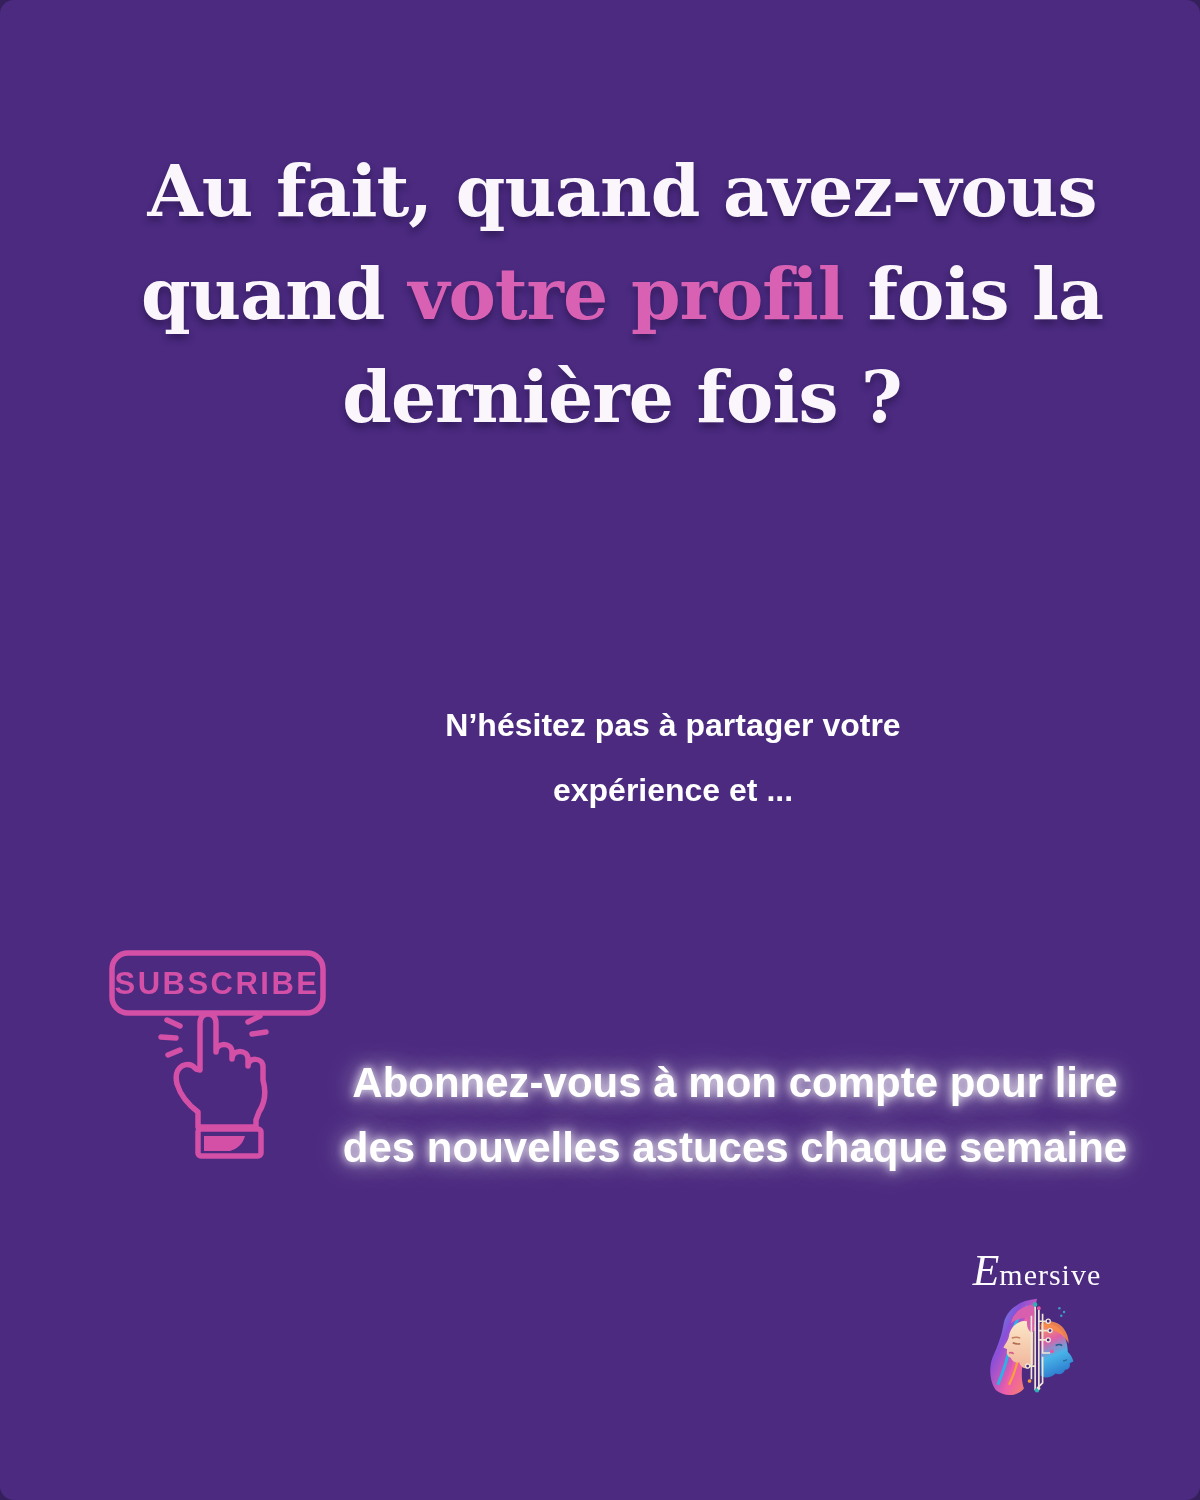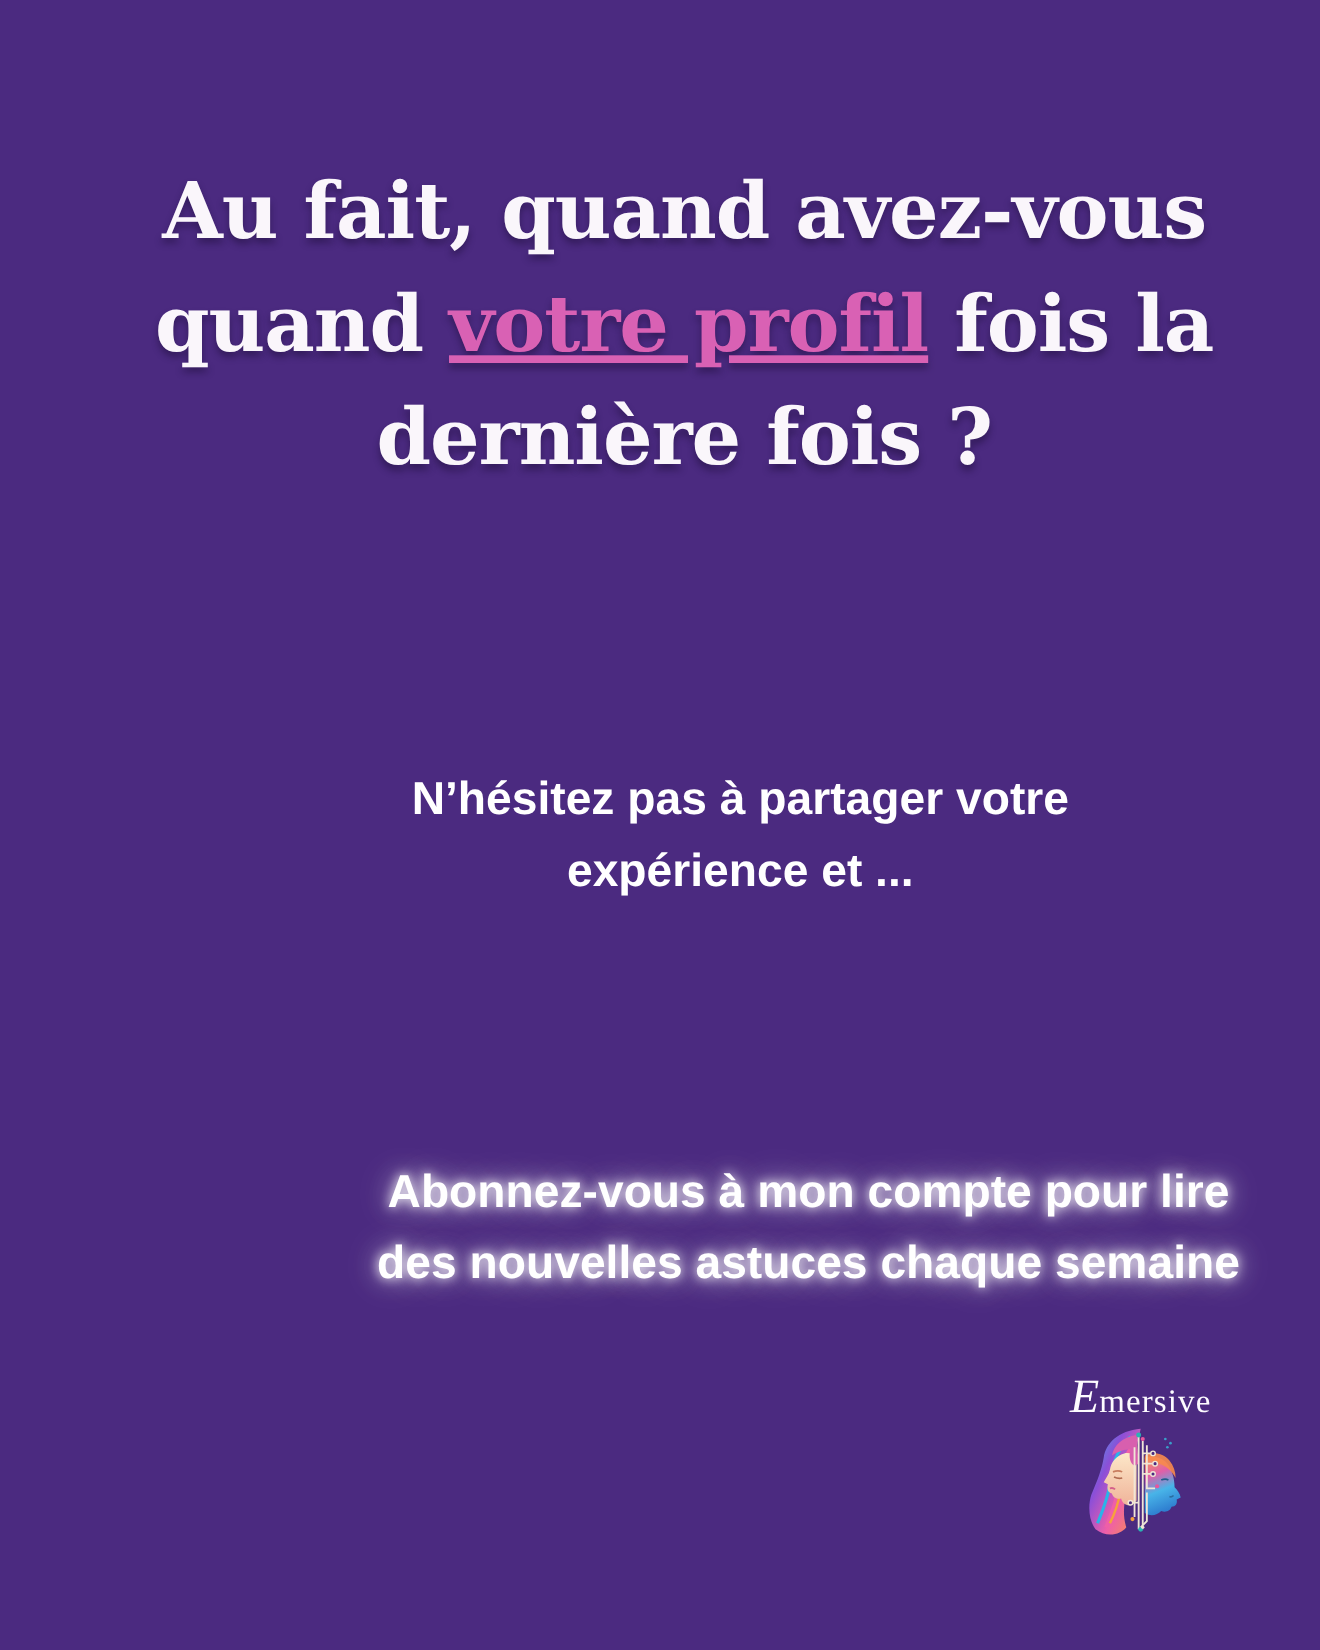--- a/index.html
+++ b/index.html
@@ -1,31 +1,32 @@
 <!DOCTYPE html>
 <html style="--bg: #4b2a80; --text: #faf6fb; --highlight: #d961b4; --subscribe: #d44fa6;"><head>
 <meta charset="utf-8">
 <style>
   html,body{margin:0;padding:0;background:#35205c;}
   .canvas{
     position:relative;width:1200px;height:1500px;overflow:hidden;
     background:var(--bg,#4b2a80);
     font-family:"Liberation Sans",sans-serif;
+    border-radius:14px;
   }
   
   .headline{position:absolute;top:140px;left:22px;width:1200px;margin:0;text-align:center;}
   .hl-line{
     display:block;font-family:"DejaVu Serif","Liberation Serif",serif;font-weight:700;
     font-size:71px;line-height:103px;letter-spacing:-1px;color:var(--text,#faf6fb);
     text-shadow:0 5px 7px rgba(25,12,48,.45);
   }
-  .hl-highlight{color:var(--highlight,#d961b4);text-decoration:underline;}
+  .hl-highlight{color:var(--highlight,#d961b4);}
   
   .body-text{position:absolute;top:693px;left:173px;width:1000px;margin:0;text-align:center;
-    font-size:42px;line-height:65px;font-weight:700;color:#ffffff;}
+    font-size:32px;line-height:65px;font-weight:700;color:#ffffff;}
   .body-line{display:block;}
   
   .subscribe-wrap{position:absolute;left:96px;top:938px;width:250px;height:232px;}
   .subscribe-wrap svg{display:block;width:100%;height:100%;}
   .s-stroke{stroke:var(--subscribe,#d44fa6);fill:none;stroke-width:5.5;stroke-linecap:round;stroke-linejoin:round;}
   .s-fillbg{stroke:var(--subscribe,#d44fa6);fill:var(--bg,#4b2a80);stroke-width:5.5;stroke-linecap:round;stroke-linejoin:round;}
   .s-fill{fill:var(--subscribe,#d44fa6);stroke:none;}
   .s-text{fill:var(--subscribe,#d44fa6);font-family:"Liberation Sans",sans-serif;font-weight:700;
     font-size:31px;letter-spacing:2.5px;}
   
@@ -49,20 +50,46 @@
     <span class="hl-line">Au fait, quand avez-vous</span>
     <span class="hl-line"><span>quand </span><span class="hl-highlight">votre profil</span><span> fois la</span></span>
     <span class="hl-line">dernière fois ?</span>
   </h1>
 
   <p class="body-text">
     <span class="body-line">N’hésitez pas à partager votre</span>
     <span class="body-line">expérience et ...</span>
   </p>
 
+  <div class="subscribe-wrap">
+    <svg viewBox="0 0 250 232">
+
+      <rect class="s-stroke" x="16" y="15" width="211" height="60" rx="16"></rect>
+      <text class="s-text" x="121" y="56" text-anchor="middle">SUBSCRIBE</text>
+
+      <g class="s-stroke">
+        <path d="M84,88 L71,82"></path>
+        <path d="M80,100 L65,99"></path>
+        <path d="M84,112 L72,117"></path>
+        <path d="M152,84 L164,78"></path>
+        <path d="M156,96 L170,94"></path>
+      </g>
+
+      <path class="s-fillbg" d="M104,132 L104,86 Q104,76 112,76 Q120,76 120,86 L120,114
+           C120,104 136,104 136,114 L136,121
+           C136,111 152,111 152,121 L152,128
+           C152,119 167,119 167,129 L167,142
+           Q172,160 163,174 L160,182 L160,189
+           L102,189 L102,174
+           Q86,162 81,146 Q78,133 86,128 Q94,124 100,131 Z"></path>
+
+      <rect class="s-stroke" x="102" y="191" width="63" height="27" rx="3"></rect>
+      <path class="s-fill" d="M108,198 L149,198 C147,206 141,211 134,213 L108,213 Z"></path>
+    </svg>
+  </div>
 
   <p class="cta">
     <span class="cta-line">Abonnez-vous à mon compte pour lire</span>
     <span class="cta-line">des nouvelles astuces chaque semaine</span>
   </p>
 
   <div class="brand">
     <span class="brand-name">Emersive</span>
     <svg class="brand-faces" viewBox="0 0 120 120">
       <defs>

